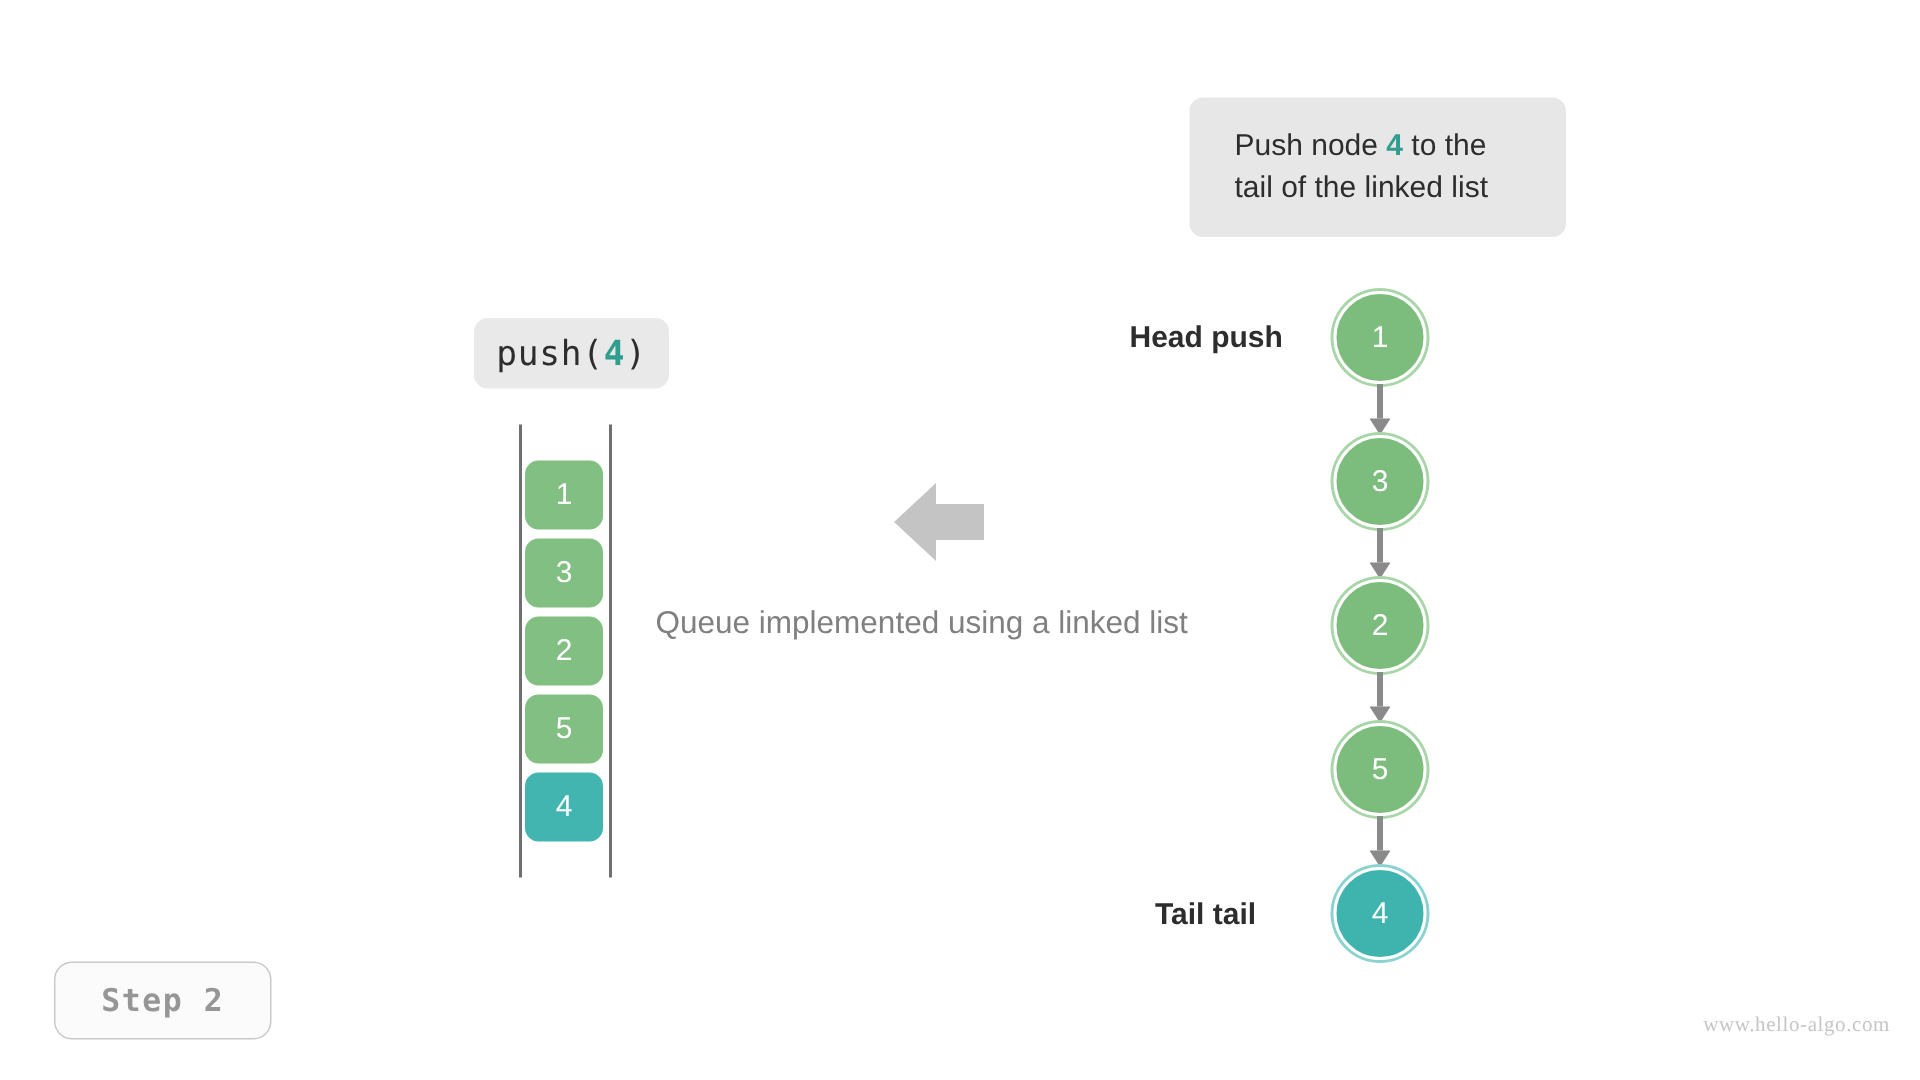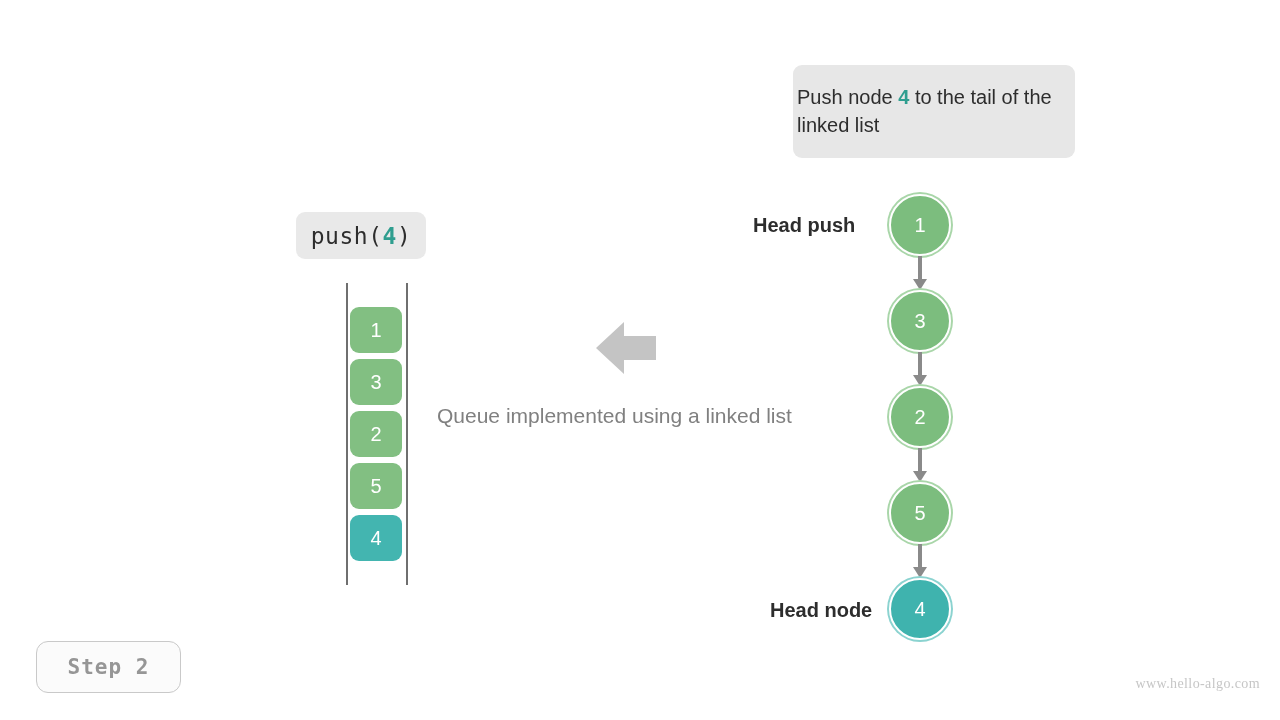--- a/index.html
+++ b/index.html
@@ -17,38 +17,38 @@
     position: relative;
     width: 1280px;
     height: 720px;
   }
 
   
   .callout {
     position: absolute;
     left: 793px;
     top: 65px;
-    width: 282px;
-    padding: 18px 4px;
+    width: 251px;
+    padding: 18px 30px;
     box-sizing: border-box;
     background: #e7e7e7;
     border-radius: 9px;
     font-size: 20px;
     line-height: 1.42;
     color: #2d2d2d;
   }
   .accent {
     color: #2f9e8f;
     font-weight: bold;
   }
 
   
   .op-label {
     position: absolute;
-    left: 296px;
+    left: 316px;
     top: 212px;
     width: 130px;
     height: 47px;
     background: #e9e9e9;
     border-radius: 9px;
     display: flex;
     align-items: center;
     justify-content: center;
     font-family: "DejaVu Sans Mono", monospace;
     font-size: 23px;
@@ -261,19 +261,19 @@
     </div>
     <div class="node node-green" style="top:288px;">5</div>
     <div class="connector" style="top:350px; height:34px;">
       <div class="shaft" style="height:23px;"></div>
       <div class="head" style="top:23px;"></div>
     </div>
     <div class="node node-teal" style="top:384px;">4</div>
   </div>
 
   <div class="side-label label-head">Head push</div>
-  <div class="side-label label-tail">Head node</div>
+  <div class="side-label label-tail">Tail tail</div>
 
   <div class="step-badge">Step 2</div>
 
   <div class="watermark">www.hello-algo.com</div>
 
 </div>
 
 </body></html>

